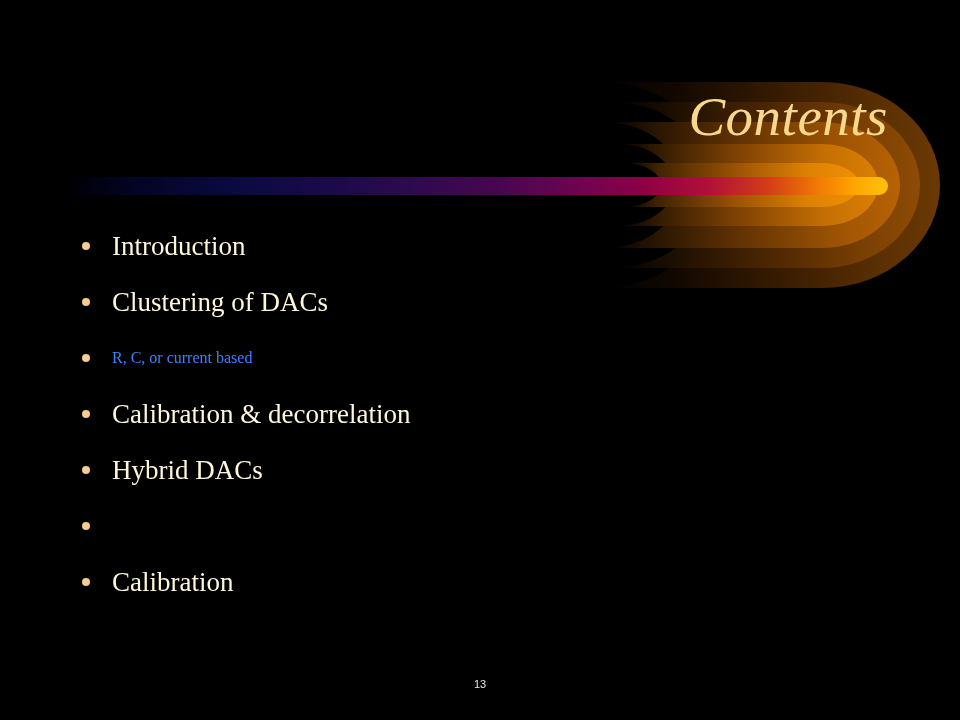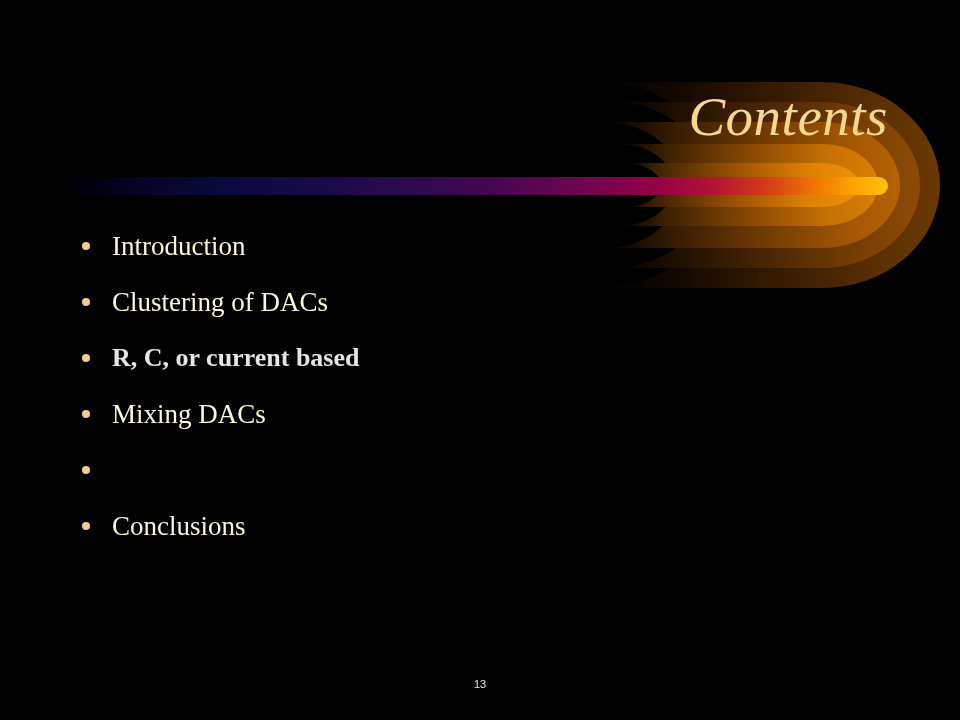--- a/index.html
+++ b/index.html
@@ -103,23 +103,23 @@
     background: #f6cd8a;
   }
   .bullet-text {
     font-family: "Liberation Serif", "DejaVu Serif", serif;
     font-size: 27px;
     line-height: 1;
     color: #fdf8da;
     white-space: nowrap;
   }
   .bullet-row.is-highlighted .bullet-text {
-    color: #e5e5e5;
-    font-weight: bold;
-    font-size: 26px;
+    color: #3b82f6;
+    font-weight: normal;
+    font-size: 16px;
   }
 
   
   #page-number {
     position: absolute;
     left: 0;
     right: 0;
     top: 678px;
     text-align: center;
     font-family: "Liberation Sans", "DejaVu Sans", sans-serif;
@@ -196,26 +196,30 @@
     <li class="bullet-row">
       <span class="bullet-marker"></span>
       <span class="bullet-text">Clustering of DACs</span>
     </li>
     <li class="bullet-row is-highlighted">
       <span class="bullet-marker"></span>
       <span class="bullet-text">R, C, or current based</span>
     </li>
     <li class="bullet-row">
       <span class="bullet-marker"></span>
-      <span class="bullet-text">Mixing DACs</span>
-    </li>
-    <li class="bullet-row">
-      <span class="bullet-marker"></span>
-    </li>
-    <li class="bullet-row">
-      <span class="bullet-marker"></span>
-      <span class="bullet-text">Conclusions</span>
+      <span class="bullet-text">Calibration &amp; decorrelation</span>
+    </li>
+    <li class="bullet-row">
+      <span class="bullet-marker"></span>
+      <span class="bullet-text">Hybrid DACs</span>
+    </li>
+    <li class="bullet-row">
+      <span class="bullet-marker"></span>
+    </li>
+    <li class="bullet-row">
+      <span class="bullet-marker"></span>
+      <span class="bullet-text">Calibration</span>
     </li>
   </ul>
 
   <div id="page-number">13</div>
 
 </div>
 
 </body></html>

